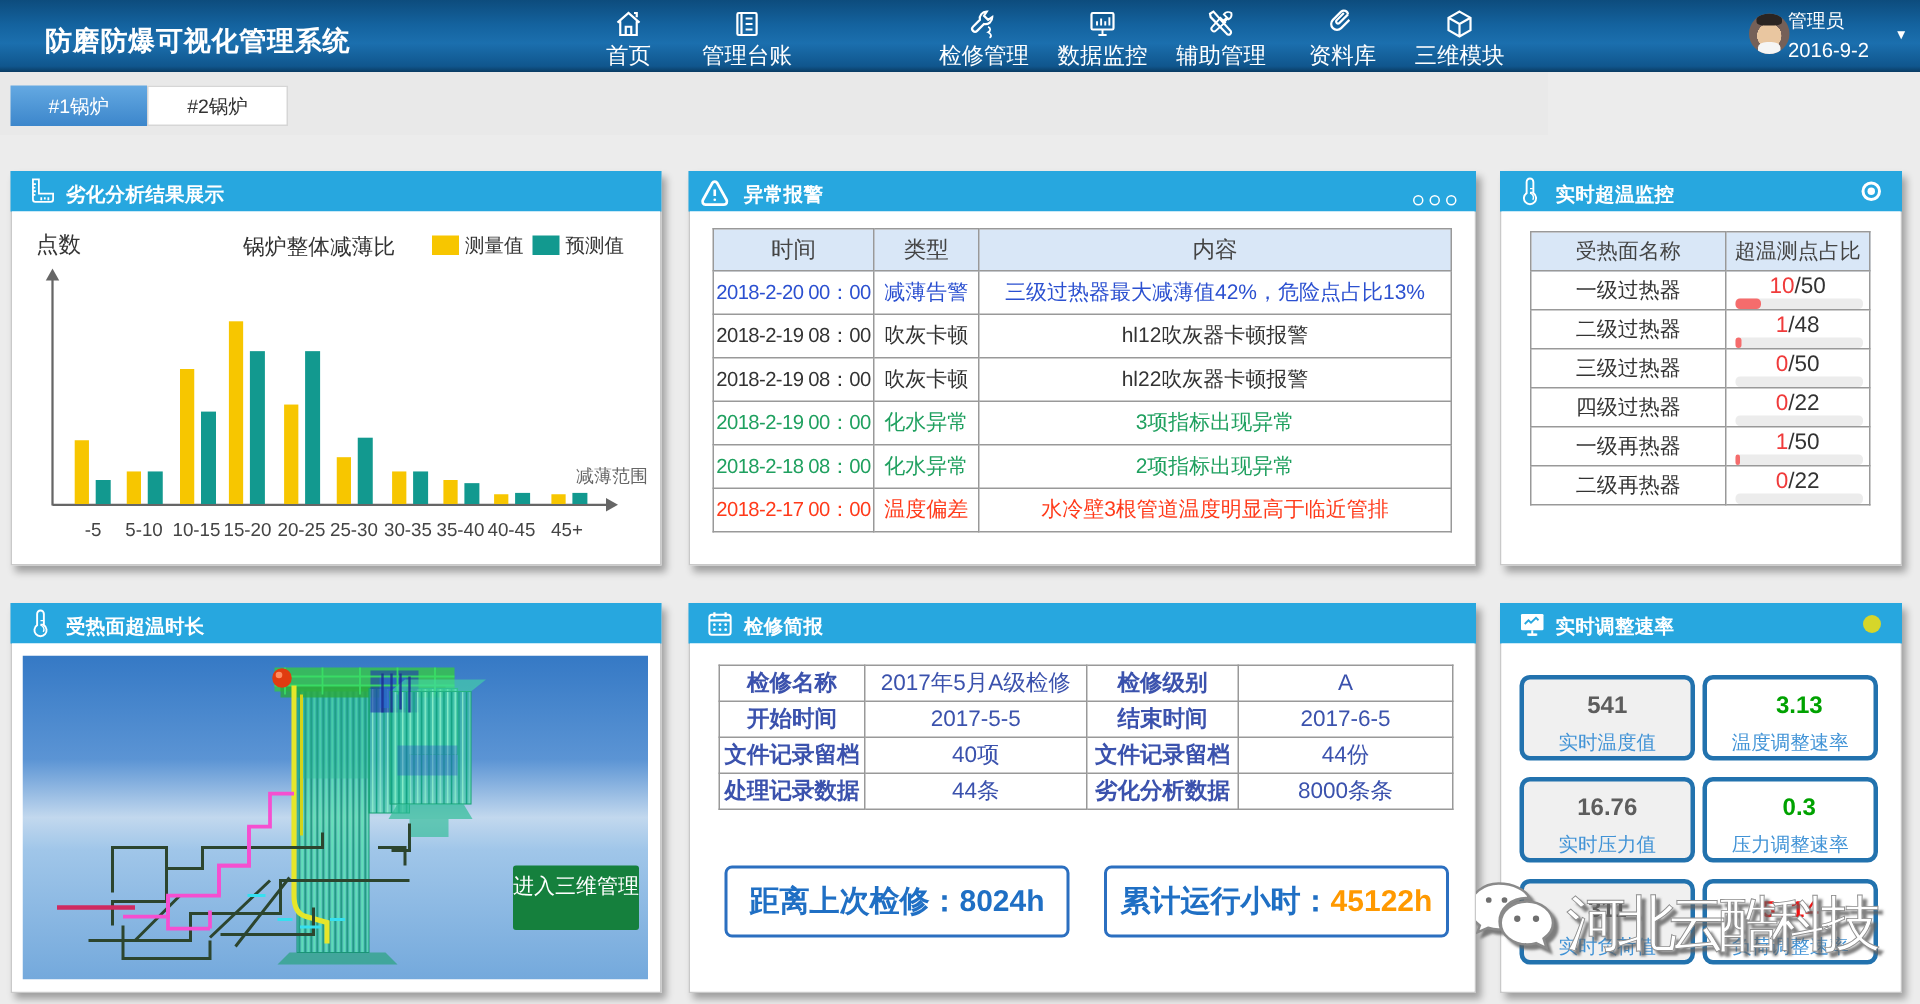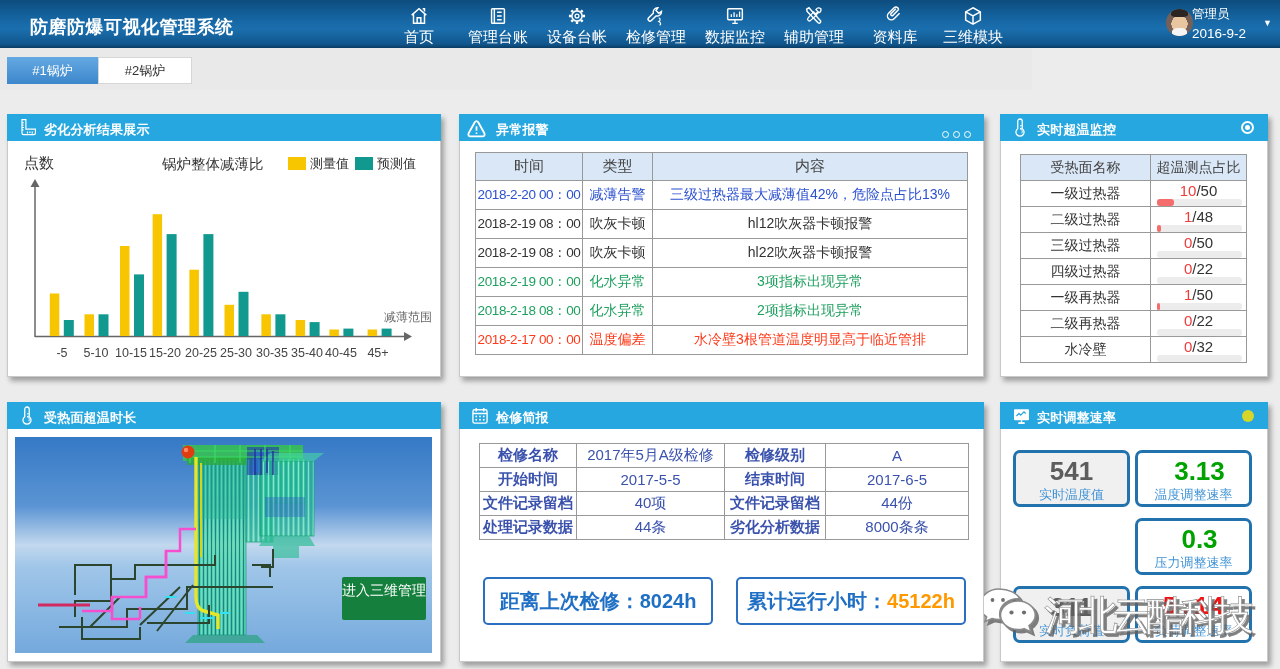--- a/index.html
+++ b/index.html
@@ -56,21 +56,21 @@
 
 .t5 { position:absolute; left:19px; top:14px; width:490px; border-collapse:collapse; table-layout:fixed; }
 .t5 td { border:1px solid #999; text-align:center; height:24px; font-size:15px; color:#3b52ad; }
 .t5 .lb { font-weight:bold; }
 .bigbtn { position:absolute; width:230px; height:48px; border:2px solid #2b6fc0; border-radius:5px; background:#fff;
   color:#1f6fc4; font-size:20px; font-weight:bold; text-align:center; line-height:44px; }
 .orange { color:#ff9900; }
 
 .sbox { position:absolute; width:117px; height:57px; border:3px solid #2272ae; border-radius:7px; background:#fff; text-align:center; }
 .sbox.gray { background:#f0f0f0; }
-.sbox .v { font-size:26px; font-weight:bold; color:#5d5d5d; line-height:28px; margin-top:4px; }
+.sbox .v { font-size:16px; font-weight:bold; color:#5d5d5d; line-height:28px; margin-top:4px; }
 .sbox .v.g { color:#00a200;padding-left:12px; }
 .sbox .v.r { color:#f31212;font-family:Liberation Mono, monospace; }
 .sbox .l { font-size:13px; color:#4193d6; margin-top:1px; }
 
 .scene { position:absolute; left:7px; top:8px; }
 .btn3d { position:absolute; right:14px; bottom:41px; width:84px; height:43px; background:#15803d; color:#fff; font-size:14px; text-align:center; line-height:27px; border-radius:2px; }
 
 .wm { position:absolute; left:984px; top:584px; width:296px; height:70px; z-index:50; }
 </style>
 </head>
@@ -83,30 +83,20 @@
         <path d="M16 4 h2 v3"></path>
       </svg>
     <div class="nt">首页</div>
   </div>
   <div class="nitem" style="left:453px">
     <svg width="22" height="22" viewBox="0 0 24 24" fill="none" stroke="#fff" stroke-width="1.6">
         <rect x="5" y="4" width="14" height="16" rx="1"></rect>
         <path d="M8 4 V20 M11 8 H16 M11 12 H16 M11 16 H16"></path>
       </svg>
     <div class="nt">管理台账</div>
-  </div>
-  <div class="nitem" style="left:532px">
-    <svg width="22" height="22" viewBox="0 0 24 24" fill="none" stroke="#fff">
-        <circle cx="12" cy="12" r="5.6" stroke-width="1.7"></circle>
-        <circle cx="12" cy="12" r="2.1" stroke-width="1.4"></circle>
-        <g stroke-width="2.6">
-          <path d="M12 3.2v2.6M12 18.2v2.6M3.2 12h2.6M18.2 12h2.6M5.8 5.8l1.8 1.8M16.4 16.4l1.8 1.8M5.8 18.2l1.8-1.8M16.4 7.6l1.8-1.8"></path>
-        </g>
-      </svg>
-    <div class="nt">设备台帐</div>
   </div>
   <div class="nitem" style="left:611px">
     <svg width="22" height="22" viewBox="0 0 24 24" fill="none" stroke="#fff" stroke-width="1.6">
         <path d="M14 3 a5 5 0 0 0-5 6 l-5 5 a2 2 0 0 0 3 3 l5-5 a5 5 0 0 0 6-5 l-3 2 -3-3 2-3z"></path>
         <path d="M15 14 c2 1 2 3 0 4 c2 1 3 3 1 4" stroke-width="1.3"></path>
       </svg>
     <div class="nt">检修管理</div>
   </div>
   <div class="nitem" style="left:690px">
     <svg width="22" height="22" viewBox="0 0 24 24" fill="none" stroke="#fff" stroke-width="1.6">
@@ -327,27 +317,20 @@
               <div class="frac"><b>1</b>/50</div>
               <div class="track">
                 <i style="width:4%"></i>
               </div>
             </td>
           </tr>
       <tr>
             <td>二级再热器</td>
             <td>
               <div class="frac"><b>0</b>/22</div>
-              <div class="track"></div>
-            </td>
-          </tr>
-      <tr>
-            <td>水冷壁</td>
-            <td>
-              <div class="frac"><b>0</b>/32</div>
               <div class="track"></div>
             </td>
           </tr>
     </tbody>
       </table>
   </div>
 </div>
 
 <div class="panel" id="p4">
   <div class="phead">
@@ -504,20 +487,24 @@
     </div>
   <div class="pbody">
     <div class="sbox gray" style="left:12px; top:21px;">
         <div class="v">541</div>
         <div class="l">实时温度值</div>
       </div>
     <div class="sbox" style="left:134px; top:21px;">
         <div class="v g">3.13</div>
         <div class="l">温度调整速率</div>
       </div>
+    <div class="sbox gray" style="left:12px; top:89px;">
+        <div class="v">16.76</div>
+        <div class="l">实时压力值</div>
+      </div>
     <div class="sbox" style="left:134px; top:89px;">
         <div class="v g">0.3</div>
         <div class="l">压力调整速率</div>
       </div>
     <div class="sbox gray" style="left:12px; top:157px;">
         <div class="v">311</div>
         <div class="l">实时负荷值</div>
       </div>
     <div class="sbox" style="left:134px; top:157px;">
         <div class="v r">5.14</div>

